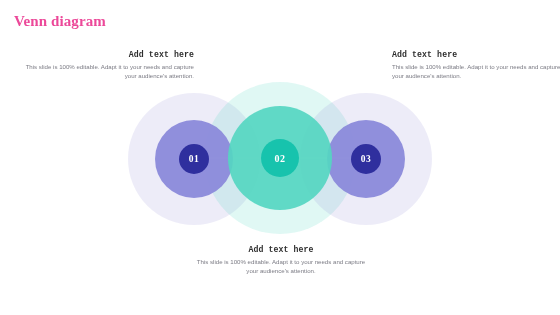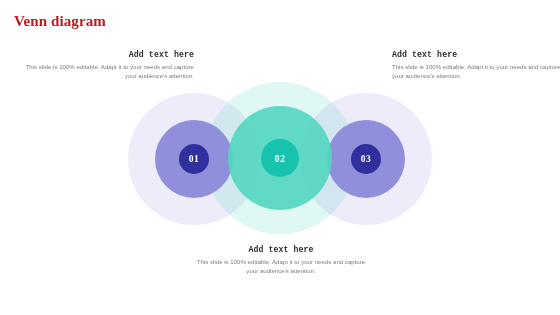--- a/index.html
+++ b/index.html
@@ -22,21 +22,21 @@
   }
 
   
   .slide-title {
     position: absolute;
     left: 14px;
     top: 13px;
     font-family: "Liberation Serif", serif;
     font-size: 15px;
     font-weight: 700;
-    color: #b91c1c;
+    color: #ec4899;
     letter-spacing: 0.1px;
     white-space: nowrap;
   }
 
   
   .text-block {
     position: absolute;
     width: 178px;
   }
   .text-block .tb-head {

